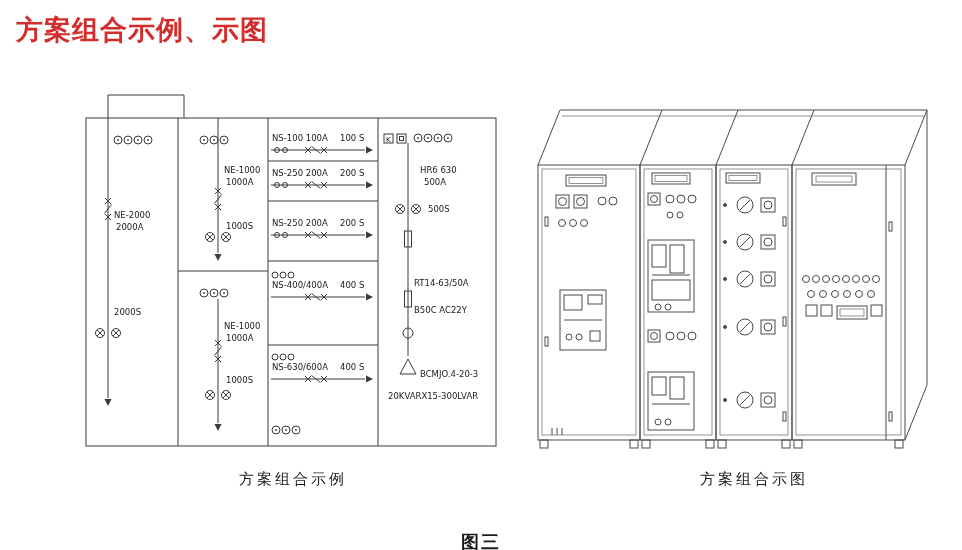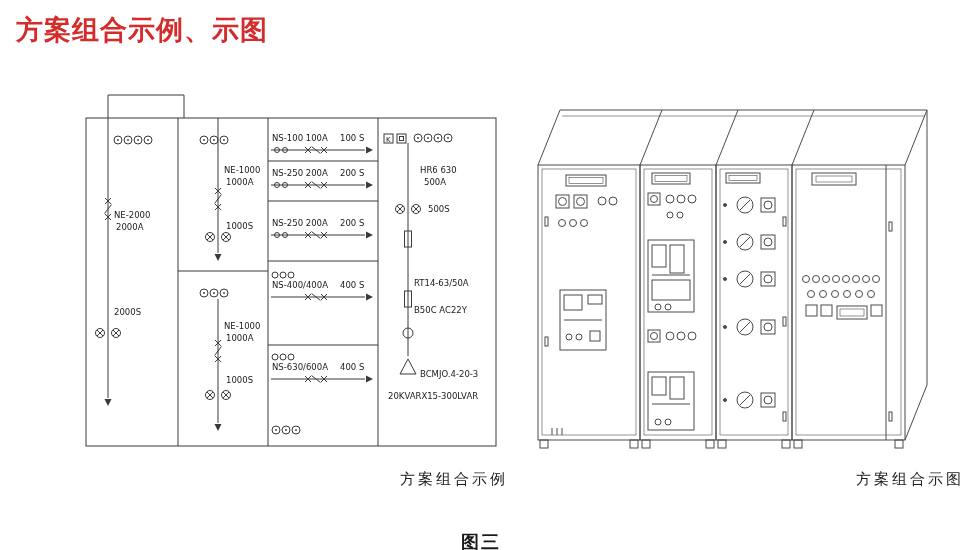--- a/index.html
+++ b/index.html
@@ -7,21 +7,21 @@
   body {
     width:962px; height:550px; position:relative; overflow:hidden;
     font-family:"DejaVu Sans","Liberation Sans",sans-serif;
   }
   .page-title {
     position:absolute; left:16px; top:12px;
     font-size:27px; font-weight:bold; color:#d42b2b; letter-spacing:1px;
   }
   .caption {
     position:absolute; top:470px; font-size:15px; color:#1a1a1a;
-    letter-spacing:3px; text-align:right;
+    letter-spacing:3px; text-align:center;
   }
   .caption-left { left:78px; width:430px; }
   .caption-right { left:544px; width:420px; }
   .figure-label {
     position:absolute; left:0; top:530px; width:962px; text-align:center;
     font-size:18px; font-weight:bold; color:#1a1a1a; letter-spacing:2px;
   }
   svg { position:absolute; }
   svg text {
     font-family:"DejaVu Sans","Liberation Sans",sans-serif;

